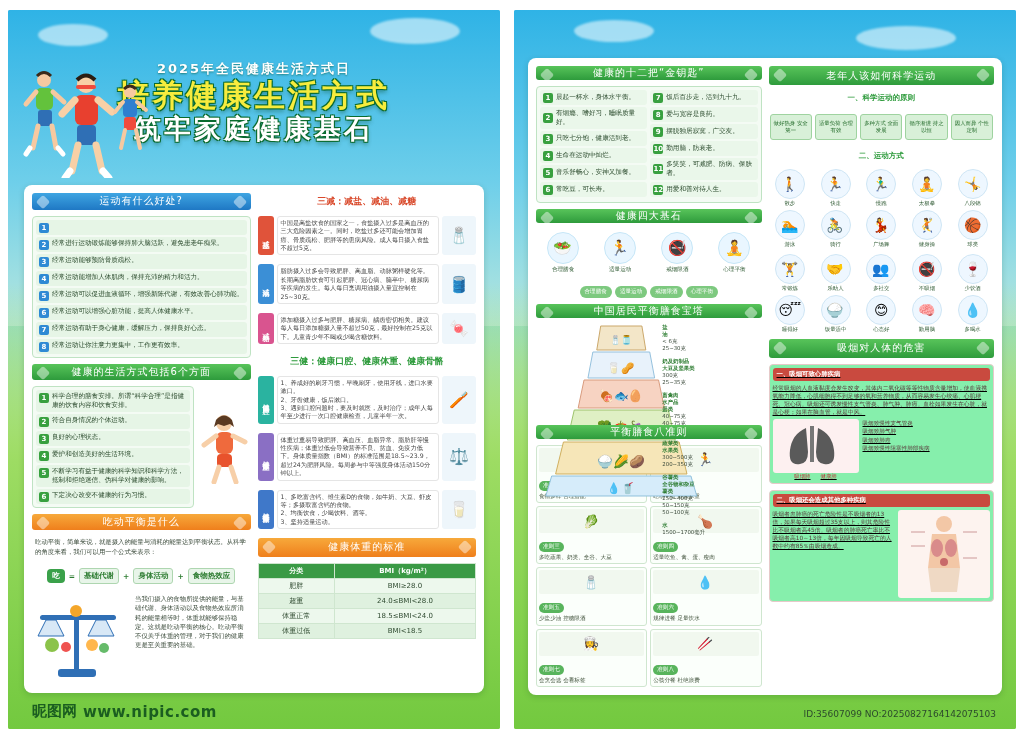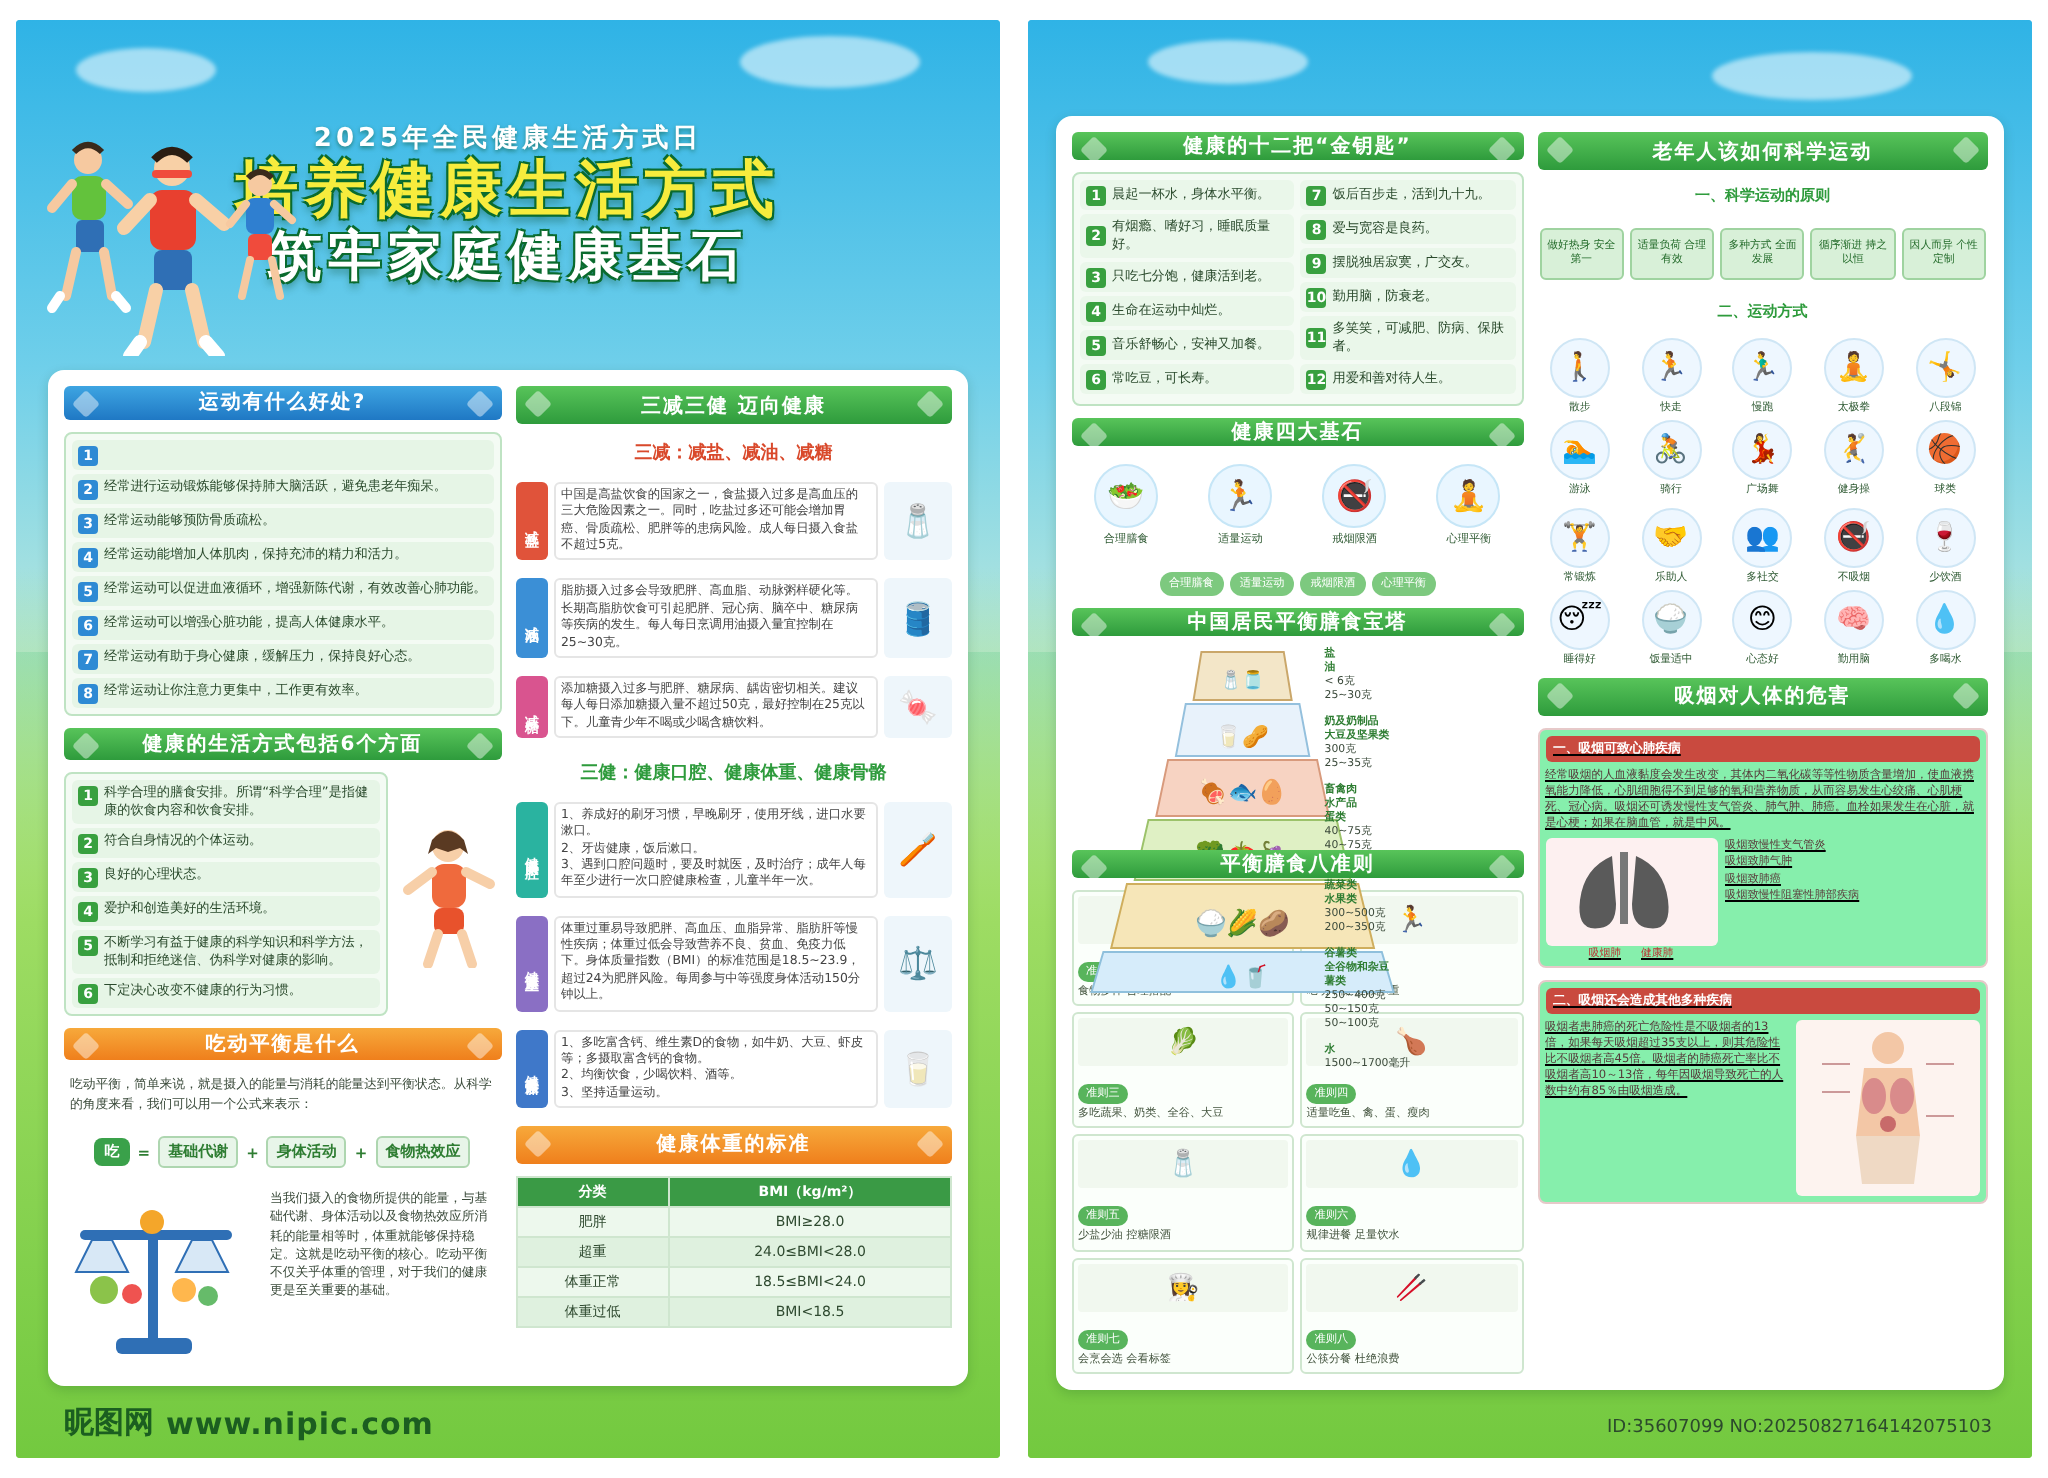--- a/index.html
+++ b/index.html
@@ -30,21 +30,21 @@
   
   .body-card{position:absolute;left:16px;right:16px;top:175px;bottom:36px;background:#ffffff;border-radius:8px;
              box-shadow:0 2px 6px rgba(0,60,30,.18);padding:8px;box-sizing:border-box;}
   .right .body-card{top:48px;bottom:34px;left:14px;right:14px;}
 
   .cols{display:flex;gap:7px;height:100%;}
   .col{flex:1;display:flex;flex-direction:column;gap:6px;min-width:0;}
 
   
   .banner{position:relative;height:19px;border-radius:3px;display:flex;align-items:center;justify-content:center;
-          color:#fff;font-size:10px;font-weight:bold;letter-spacing:1px;}
+          color:#fff;font-size:10px;font-weight:normal;letter-spacing:1px;}
   .bn-blue{background:linear-gradient(180deg,#3ea5e2,#1f78c4);}
   .bn-green{background:linear-gradient(180deg,#58c45a,#2e9b3c);}
   .bn-orange{background:linear-gradient(180deg,#f7a93b,#ef7f1c);}
   .banner:before,.banner:after{content:"";position:absolute;top:4px;width:10px;height:10px;
           background:rgba(255,255,255,.45);border-radius:2px;transform:rotate(45deg);}
   .banner:before{left:6px;} .banner:after{right:6px;}
 
   
   .nlist{border:1px solid #bfe3c3;border-radius:4px;padding:3px;background:#f4fbf4;}
   .nrow{display:flex;align-items:flex-start;gap:3px;background:#e6f5e6;border-radius:3px;margin-bottom:2px;padding:2px 3px;}
@@ -282,21 +282,20 @@
                 <circle cx="34" cy="54" r="5" fill="#ef5350"></circle>
                 <circle cx="60" cy="52" r="6" fill="#ffb74d"></circle>
                 <circle cx="72" cy="55" r="5" fill="#66bb6a"></circle>
               </svg>
             </div>
             <div class="para" style="flex:1;">当我们摄入的食物所提供的能量，与基础代谢、身体活动以及食物热效应所消耗的能量相等时，体重就能够保持稳定。这就是吃动平衡的核心。吃动平衡不仅关乎体重的管理，对于我们的健康更是至关重要的基础。</div>
           </div>
         </div>
 
         <div class="col">
-          <div class="banner bn-green">三减三健 迈向健康</div>
           <div class="subttl">三减：减盐、减油、减糖</div>
 
           <div class="tagrow">
             <div class="tag red">减盐</div>
             <div class="tagbody">中国是高盐饮食的国家之一，食盐摄入过多是高血压的三大危险因素之一。同时，吃盐过多还可能会增加胃癌、骨质疏松、肥胖等的患病风险。成人每日摄入食盐不超过5克。</div>
             <div class="tagpic">🧂</div>
           </div>
           <div class="tagrow">
             <div class="tag blue">减油</div>
             <div class="tagbody">脂肪摄入过多会导致肥胖、高血脂、动脉粥样硬化等。长期高脂肪饮食可引起肥胖、冠心病、脑卒中、糖尿病等疾病的发生。每人每日烹调用油摄入量宜控制在25~30克。</div>

